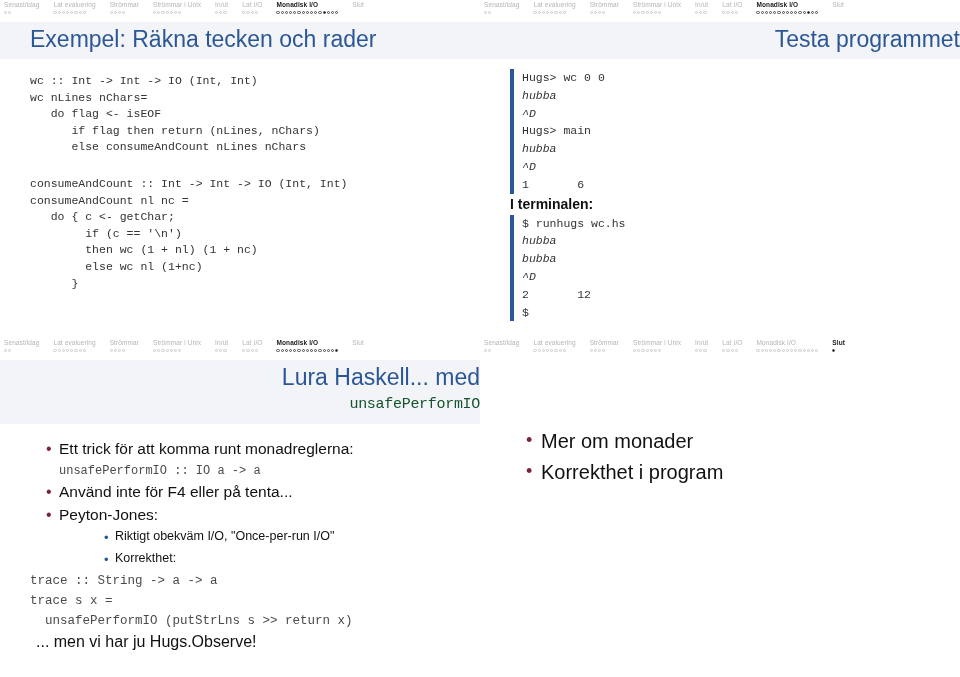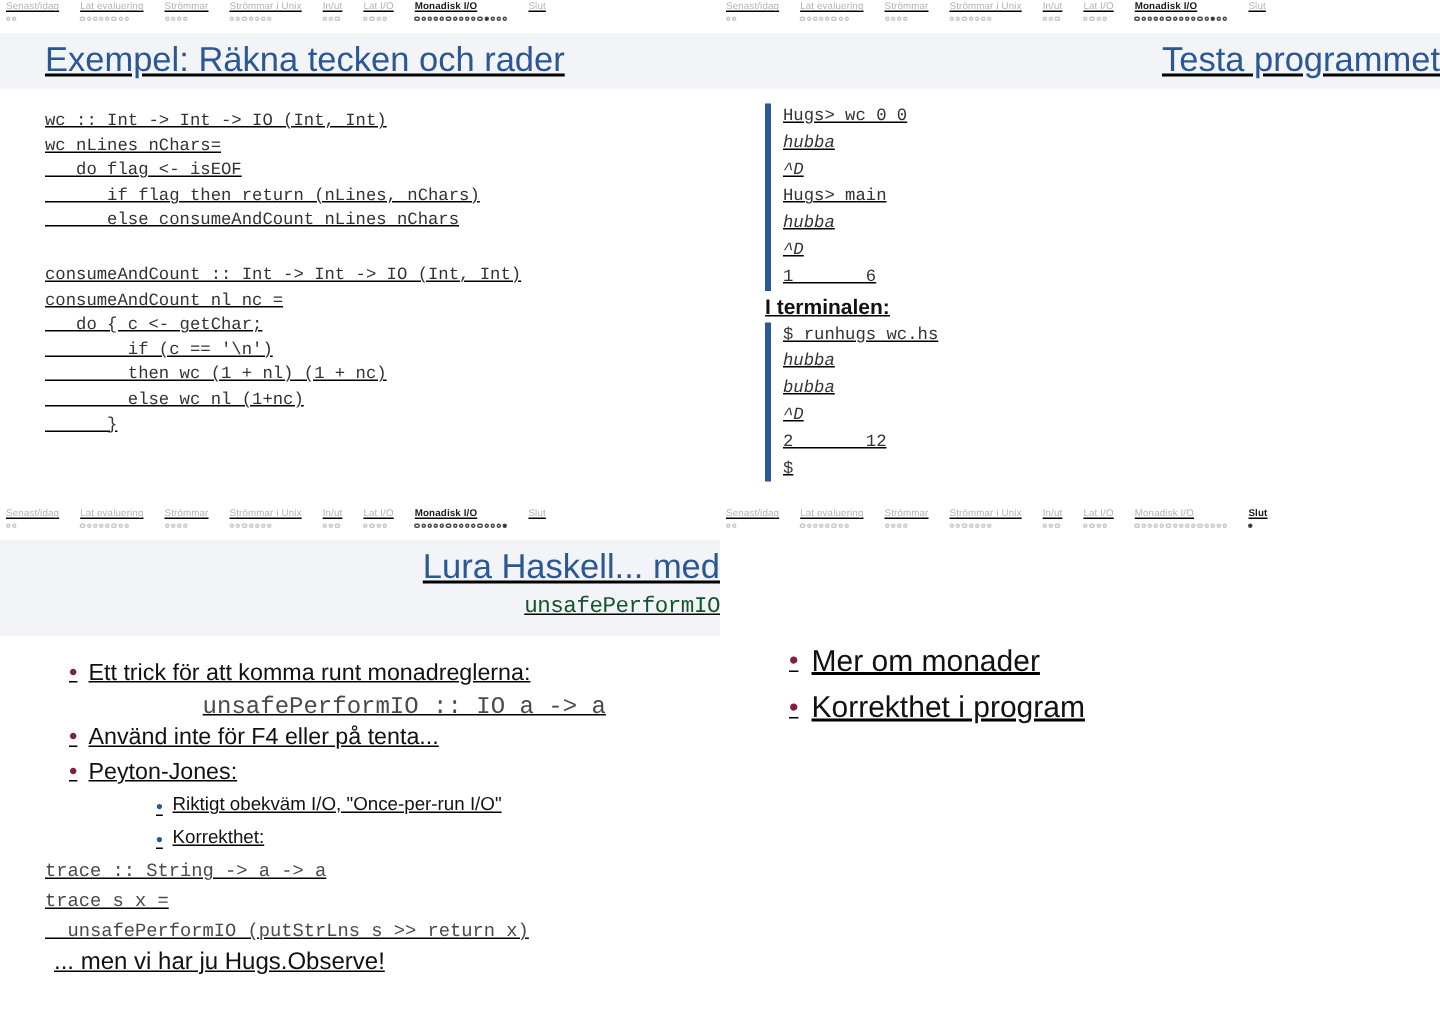--- a/index.html
+++ b/index.html
@@ -3,21 +3,21 @@
 <meta charset="utf-8">
 <style>
   html,body{margin:0;padding:0;}
   body{
     width:960px;height:677px;background:#ffffff;
     font-family:"Liberation Sans", sans-serif;
     color:#000;overflow:hidden;
   }
   .sheet{width:960px;height:557px;display:grid;
     grid-template-columns:480px 480px;
-    grid-template-rows:338px 339px;text-decoration:underline;}
+    grid-template-rows:338px 339px;}
   .slide{position:relative;overflow:hidden;box-sizing:border-box;}
 
   
   .nav{height:22px;padding:1px 4px 0 4px;box-sizing:border-box;
        display:flex;align-items:flex-start;}
   .navsec{display:flex;flex-direction:column;align-items:flex-start;
           margin-right:14px;}
   .navsec:last-child{margin-right:0;}
   .navlabel{font-size:6.5px;line-height:8px;color:#b4b4b4;white-space:nowrap;
             letter-spacing:.1px;}
@@ -54,22 +54,22 @@
 
   
   .bullets{padding:14px 0 0 46px;}
   .bi{display:flex;align-items:flex-start;line-height:22px;margin-bottom:1px;}
   .bi .bul{color:#7d2239;font-size:16px;line-height:21px;width:13px;
            flex:0 0 13px;}
   .bi .txt{font-size:15.5px;color:#111;line-height:22px;}
   .bi.sub{padding-left:58px;}
   .bi.sub .bul{color:#2b5797;font-size:13px;width:11px;flex:0 0 11px;}
   .bi.sub .txt{font-size:12.5px;line-height:19px;}
-  .codeline{font-family:"Liberation Mono", monospace;font-size:16px;
-            line-height:20px;color:#4a4a4a;white-space:pre;padding-left:13px;text-align:center;}
+  .codeline{font-family:"Liberation Mono", monospace;font-size:12px;
+            line-height:20px;color:#4a4a4a;white-space:pre;padding-left:13px;}
   .tail{font-size:16px;color:#111;line-height:22px;padding-left:36px;}
   .bullets.big .bi .txt{font-size:20px;line-height:30px;}
   .bullets.big .bi .bul{font-size:18px;line-height:29px;width:15px;flex:0 0 15px;}
   .freecode{font-family:"Liberation Mono", monospace;font-size:12.5px;
             line-height:20px;color:#4a4a4a;white-space:pre;padding-left:30px;}
 </style>
 </head>
 <body>
 
 <div class="sheet">

